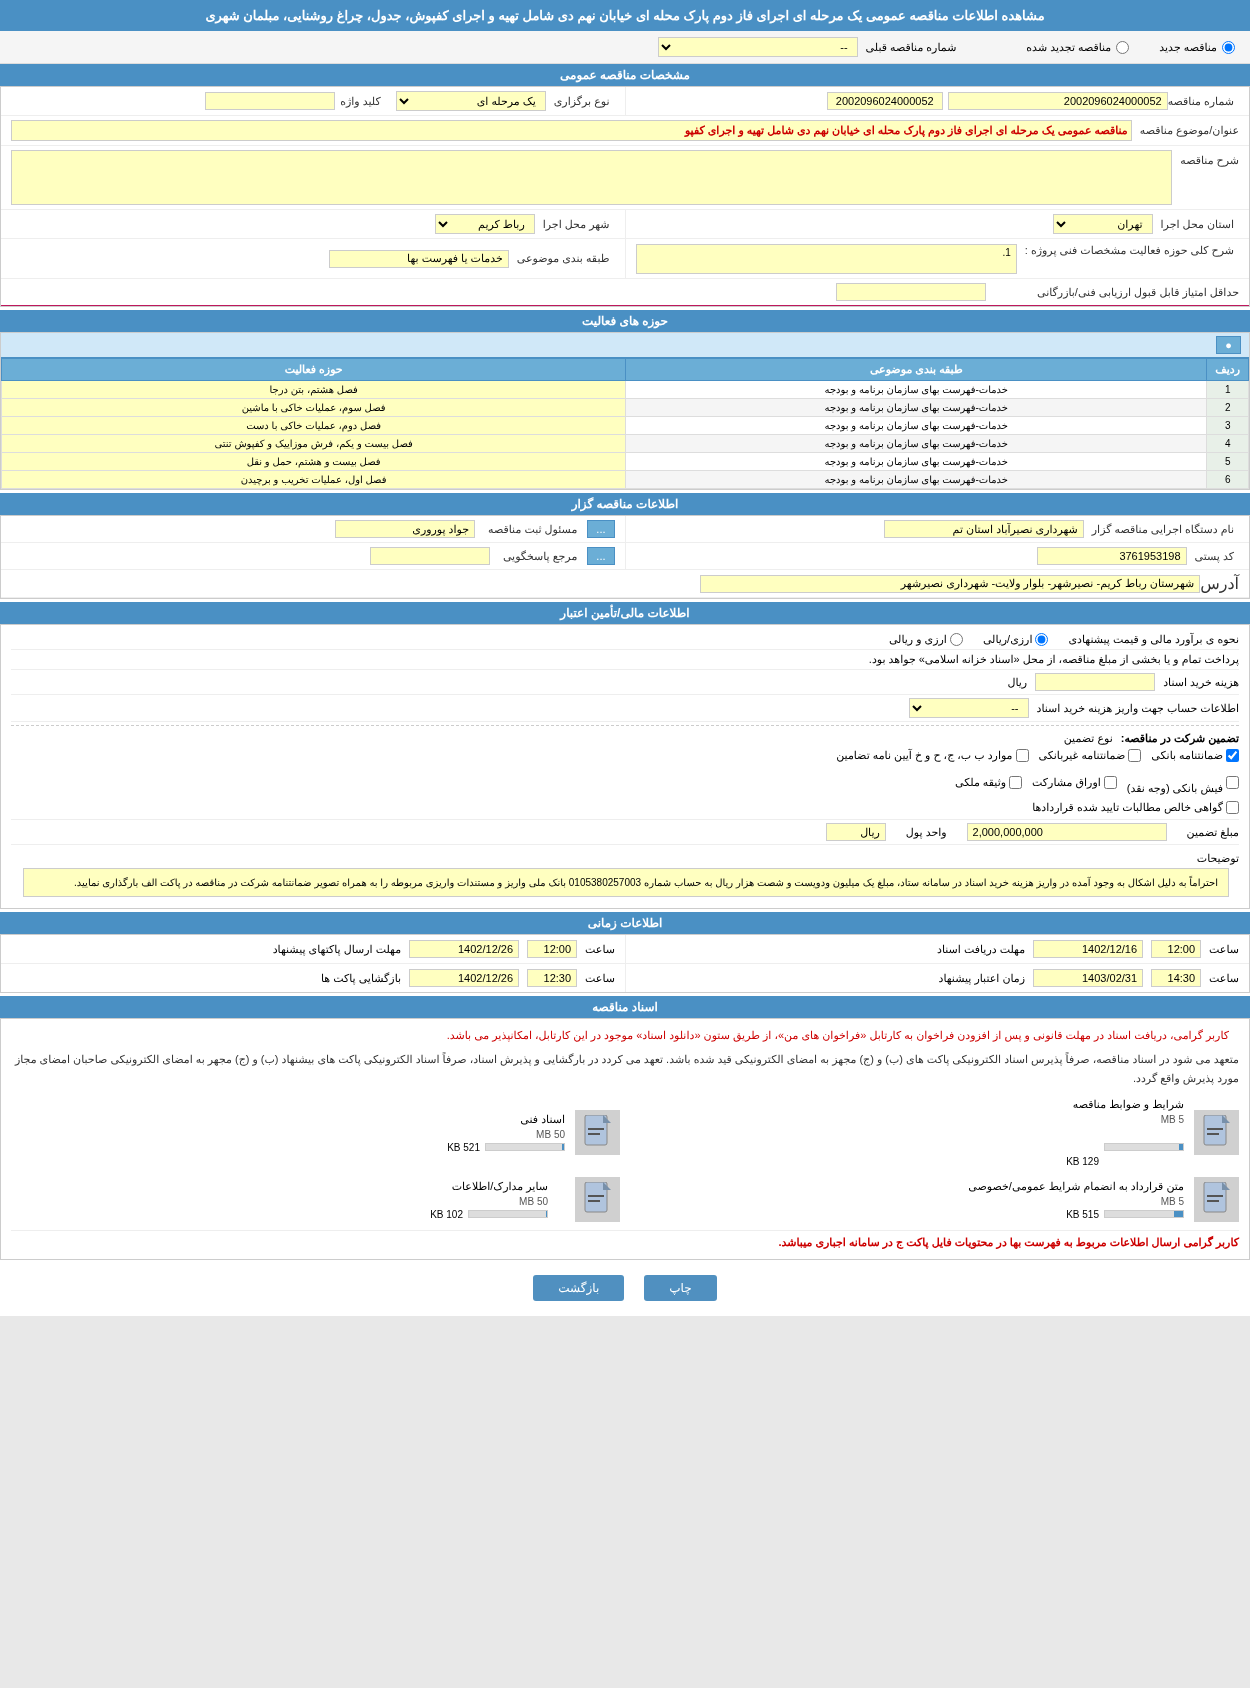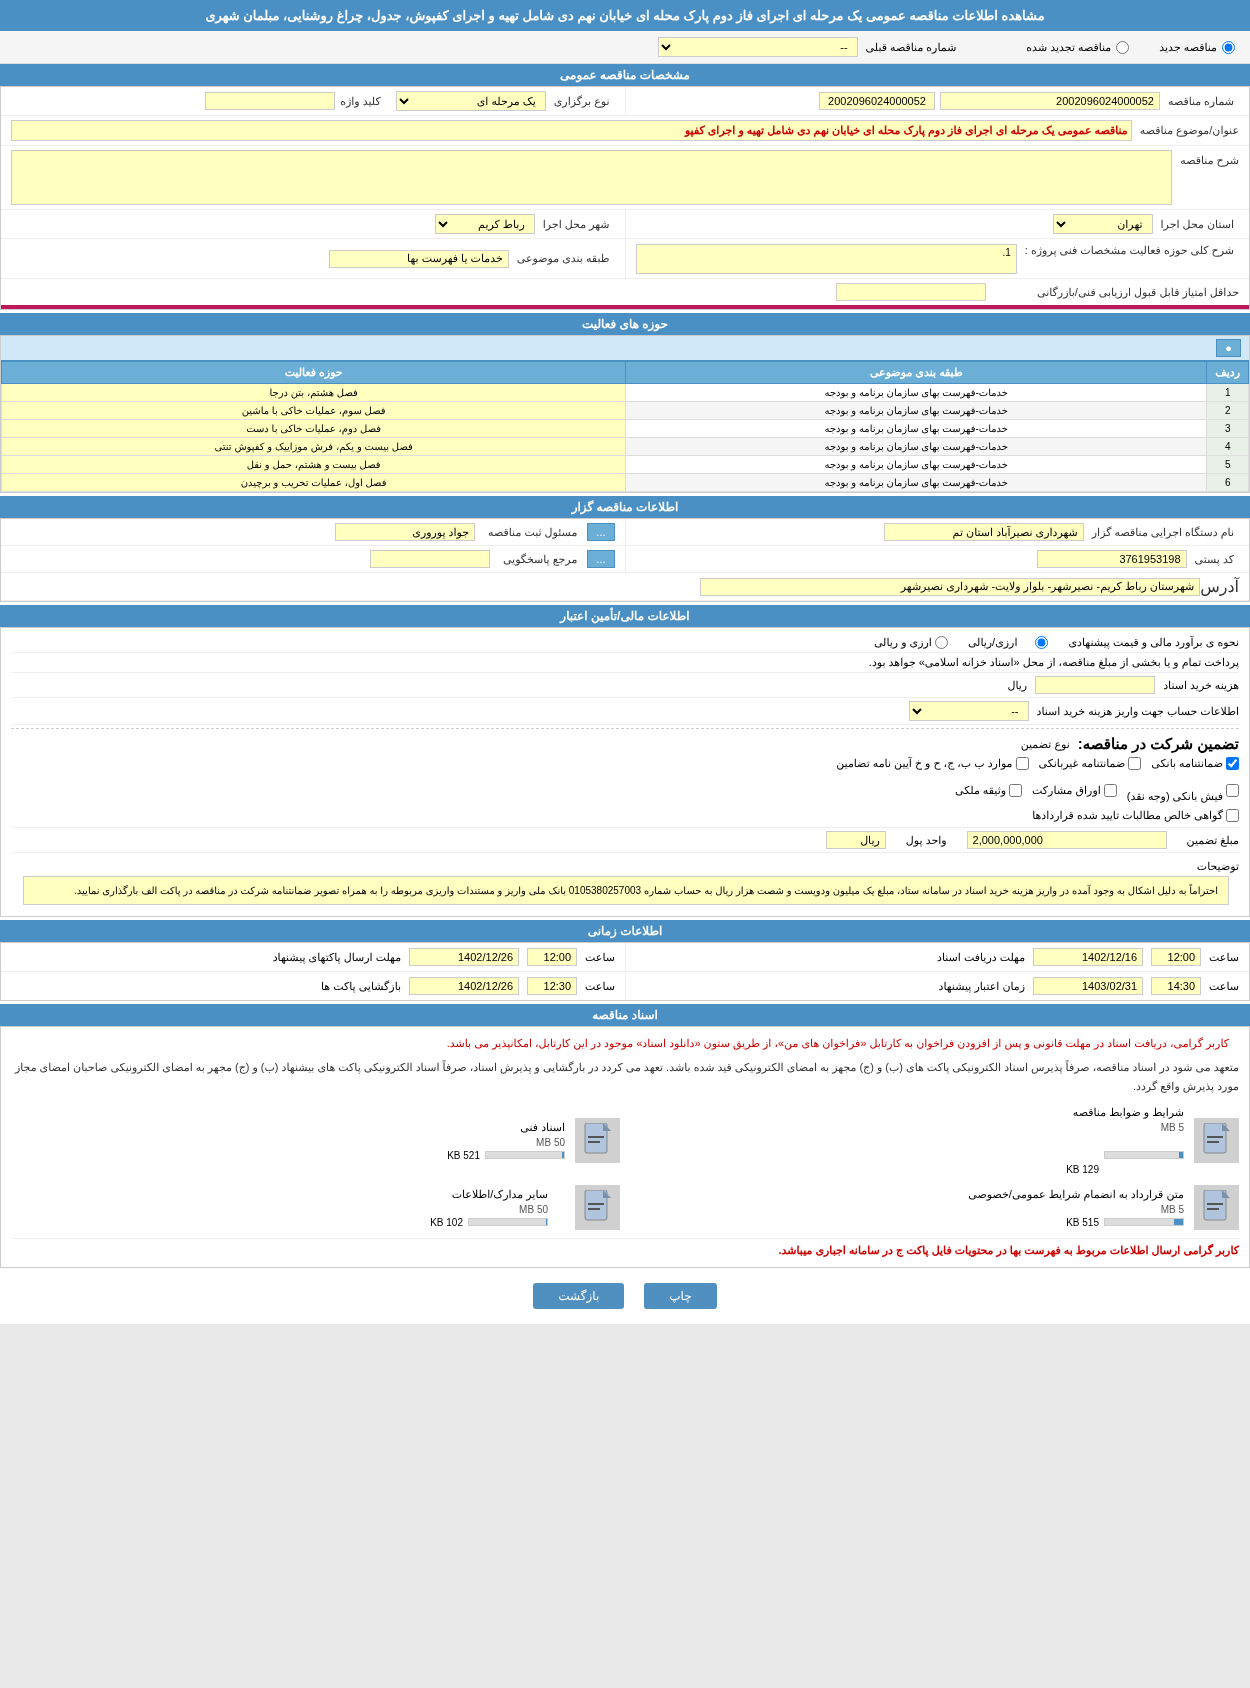--- a/index.html
+++ b/index.html
@@ -74,21 +74,21 @@
     </div>
 
     <div class="inner-header">
       <span>مشخصات مناقصه عمومی</span>
     </div>
 
     <div style="background:white; border: 1px solid #ccc; margin:0;">
 
       <div class="two-col" style="border-bottom:1px solid #eee;">
         <div class="col" style="flex:1; border-left:1px solid #eee;">
-          <span class="lbl" style="margin-left:8px;font-family:Liberation Serif, serif;">شماره مناقصه</span>
+          <span class="lbl" style="margin-left:0;">شماره مناقصه</span>
           <input type="text" class="form-input" value="2002096024000052" style="width: 220px;">
           <span style="background:#ffffc0; border:1px solid #ccc; padding:2px 8px; font-size:11px; margin-right:5px;">2002096024000052</span>
         </div>
         <div class="col" style="flex:1;">
           <span class="lbl" style="margin-left:8px;">نوع برگزاری</span>
           <select class="form-select" style="width:150px;">
             <option>یک مرحله ای</option>
           </select>
           <span class="lbl" style="margin-right:15px; margin-left:5px;">کلید واژه</span>
           <input type="text" class="form-input" style="width: 130px;">
@@ -128,21 +128,21 @@
           <div style="background:#ffffc0; border:1px solid #ccc; padding:2px 5px; flex:1; font-size:10px; min-height:30px;">
             <span>1.</span>
           </div>
         </div>
         <div class="col" style="flex:1;">
           <span class="lbl" style="margin-left:8px;">طبقه بندی موضوعی</span>
           <input type="text" class="form-input" style="width: 180px;" value="خدمات یا فهرست بها">
         </div>
       </div>
 
-      <div class="field-row" style="border-bottom:4px solid #be185d;gap:43px;">
+      <div class="field-row" style="border-bottom:1px solid #be185d;gap:43px;">
         <span style="color:#333; white-space:nowrap; margin-left:8px; font-size:11px;">حداقل امتیاز قابل قبول ارزیابی فنی/بازرگانی</span>
         <input type="text" class="form-input" style="width: 150px;">
       </div>
     </div>
 
     <div style="background:white; margin-top:3px;">
       <div class="inner-header">
         <span>حوزه های فعالیت</span>
       </div>
       <div style="border:1px solid #ccc;">
@@ -227,21 +227,21 @@
       </div>
     </div>
 
     <div style="margin-top:3px;">
       <div class="inner-header">
         <span>اطلاعات مالی/تأمین اعتبار</span>
       </div>
       <div style="background:white; border:1px solid #ccc; padding:5px 10px;">
         <div style="display:flex; align-items:center; gap:20px; padding:3px 0; border-bottom:1px solid #eee;">
           <span style="font-size:11px;">نحوه ی برآورد مالی و قیمت پیشنهادی</span>
-          <label style="display:flex;align-items:center;gap:18px;">
+          <label style="display:flex;align-items:center;gap:3px;">
             <input type="radio" name="price_type" checked="" style="">
             <span>ارزی/ریالی</span>
           </label>
           <label style="display:flex;align-items:center;gap:3px;">
             <input type="radio" name="price_type" style="">
             <span>ارزی و ریالی</span>
           </label>
         </div>
         <div style="padding:3px 0; font-size:11px; border-bottom:1px solid #eee;">
           <span>پرداخت تمام و یا بخشی از مبلغ مناقصه، از محل «اسناد خزانه اسلامی» جواهد بود.</span>
@@ -253,21 +253,21 @@
         </div>
         <div style="display:flex; align-items:center; gap:8px; padding:3px 0; border-bottom:1px solid #eee;">
           <span style="font-size:11px;">اطلاعات حساب جهت واریز هزینه خرید اسناد</span>
           <select class="form-select" style="width:120px;">
             <option>--</option>
           </select>
         </div>
         <hr class="sep-line">
         <div style="padding:3px 0; border-bottom:1px solid #eee;">
           <div style="display:flex; align-items:center; gap:8px; flex-wrap:wrap;">
-            <span style="font-size:15px; font-weight:bold;">تضمین شرکت در مناقصه:</span>
+            <span style="font-size:11px; font-weight:bold;">تضمین شرکت در مناقصه:</span>
             <span style="font-size:11px;">نوع تضمین</span>
           </div>
           <div style="display:flex; flex-wrap:wrap; gap:10px; padding:4px 0;">
             <div class="checkbox-item">
               <input type="checkbox" checked="" style="">
               <span style="font-size:11px;">ضمانتنامه بانکی</span>
             </div>
             <div class="checkbox-item">
               <input type="checkbox" style="">
               <span style="font-size:11px;">ضمانتنامه غیربانکی</span>

